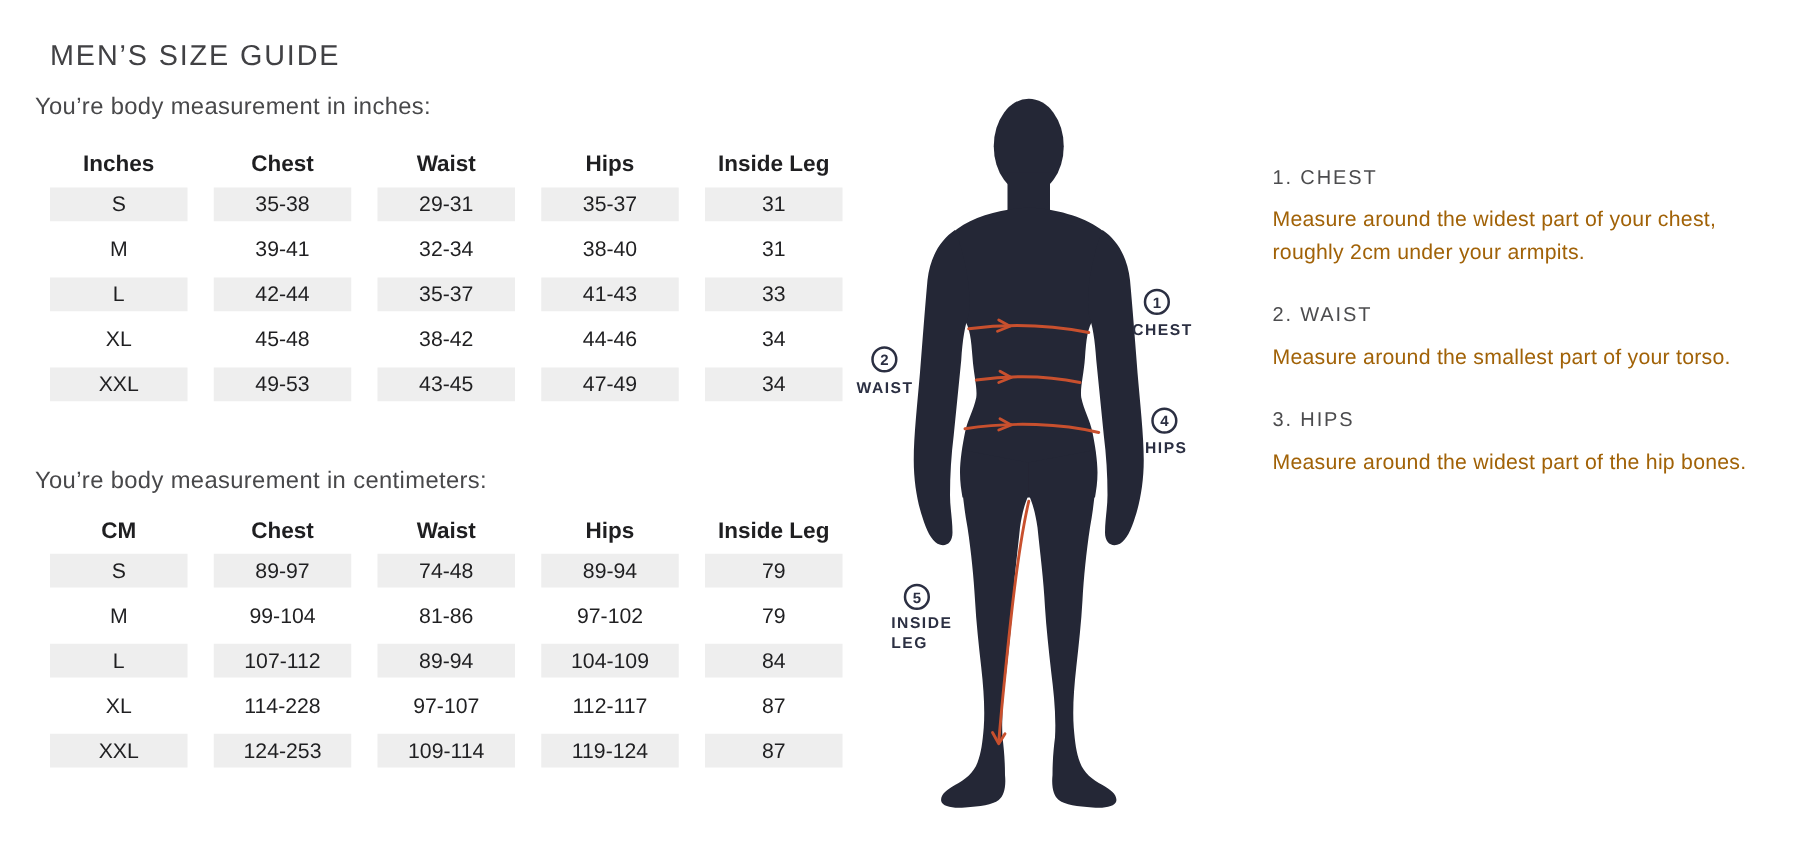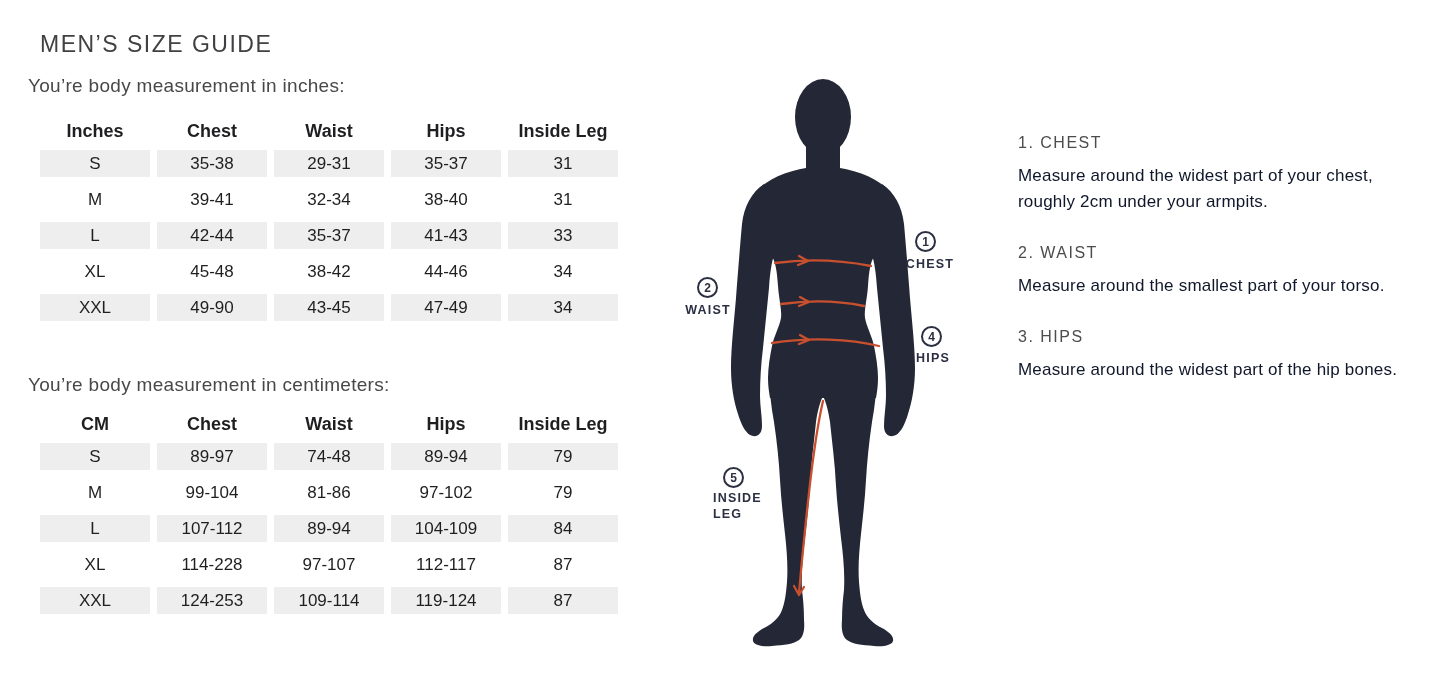--- a/index.html
+++ b/index.html
@@ -10,21 +10,21 @@
   .page-title { position:absolute; left:40px; top:31px; font-size:23px; color:#414144;
     letter-spacing:1.5px; font-weight:400; }
   .table-subtitle { position:absolute; left:28px; font-size:19px; color:#48484a;
     letter-spacing:0.3px; }
   #subtitle-inches { top:75px; }
   #subtitle-cm { top:374px; }
 
   .size-table { position:absolute; left:40px; }
   #table-inches { top:119px; }
   #table-cm { top:412px; }
-  .trow { display:flex; gap:7px; margin-bottom:9px; }
+  .trow { display:flex; gap:21px; margin-bottom:9px; }
   .trow.thead { margin-bottom:7px; }
   .tcell { width:110px; height:27px; line-height:27px; text-align:center;
     font-size:17px; color:#1f1f21; }
   .trow.striped .tcell { background:#eeeeee; }
   .thead .tcell { font-weight:bold; font-size:18px; height:24px; line-height:24px; background:none; }
 
   .figure-wrap { position:absolute; left:660px; top:60px; width:320px; height:600px; }
   .figure-wrap svg { position:absolute; left:0; top:0; }
 
   .num-circle { position:absolute; width:21px; height:21px; border:2px solid #2b2f42;
@@ -37,21 +37,21 @@
   #circle-2 { left:37px;  top:217px; }
   #label-2  { left:17px;  top:242px; width:62px; text-align:center; }
   #circle-4 { left:261px; top:266px; }
   #label-4  { left:243px; top:290px; width:60px; text-align:center; }
   #circle-5 { left:63px;  top:407px; }
   #label-5  { left:53px;  top:430px; width:72px; text-align:left; }
 
   .instructions { position:absolute; left:1018px; top:134px; width:396px; }
   .instruction { margin-bottom:29px; }
   .ins-heading { font-size:16px; color:#4c4c4e; letter-spacing:1.5px; margin-bottom:11px; }
-  .ins-text { font-size:17px; color:#0f172a; line-height:26px; letter-spacing:0.2px; }
+  .ins-text { font-size:17px; color:#a16207; line-height:26px; letter-spacing:0.2px; }
 </style>
 </head>
 <body>
 
 <div class="canvas">
 
   <div class="page-title">MEN’S SIZE GUIDE</div>
 
   <div class="table-subtitle" id="subtitle-inches">You’re body measurement in inches:</div>
   <div class="size-table" id="table-inches">
@@ -85,21 +85,21 @@
       </div>
       <div class="trow">
         <div class="tcell">XL</div>
         <div class="tcell">45-48</div>
         <div class="tcell">38-42</div>
         <div class="tcell">44-46</div>
         <div class="tcell">34</div>
       </div>
       <div class="trow striped">
         <div class="tcell">XXL</div>
-        <div class="tcell">49-90</div>
+        <div class="tcell">49-53</div>
         <div class="tcell">43-45</div>
         <div class="tcell">47-49</div>
         <div class="tcell">34</div>
       </div>
     </div>
 
   <div class="table-subtitle" id="subtitle-cm">You’re body measurement in centimeters:</div>
   <div class="size-table" id="table-cm">
       <div class="trow thead">
         <div class="tcell">CM</div>

